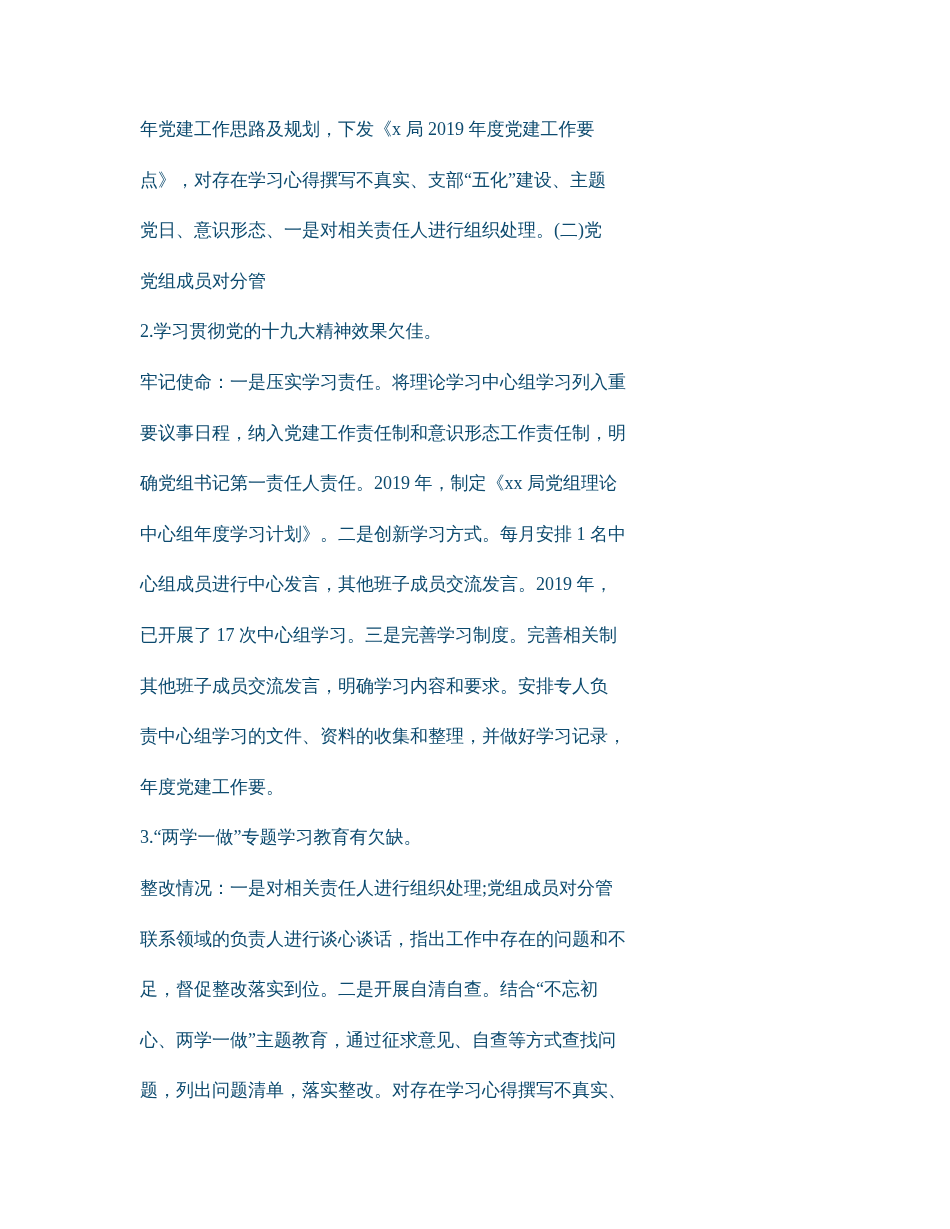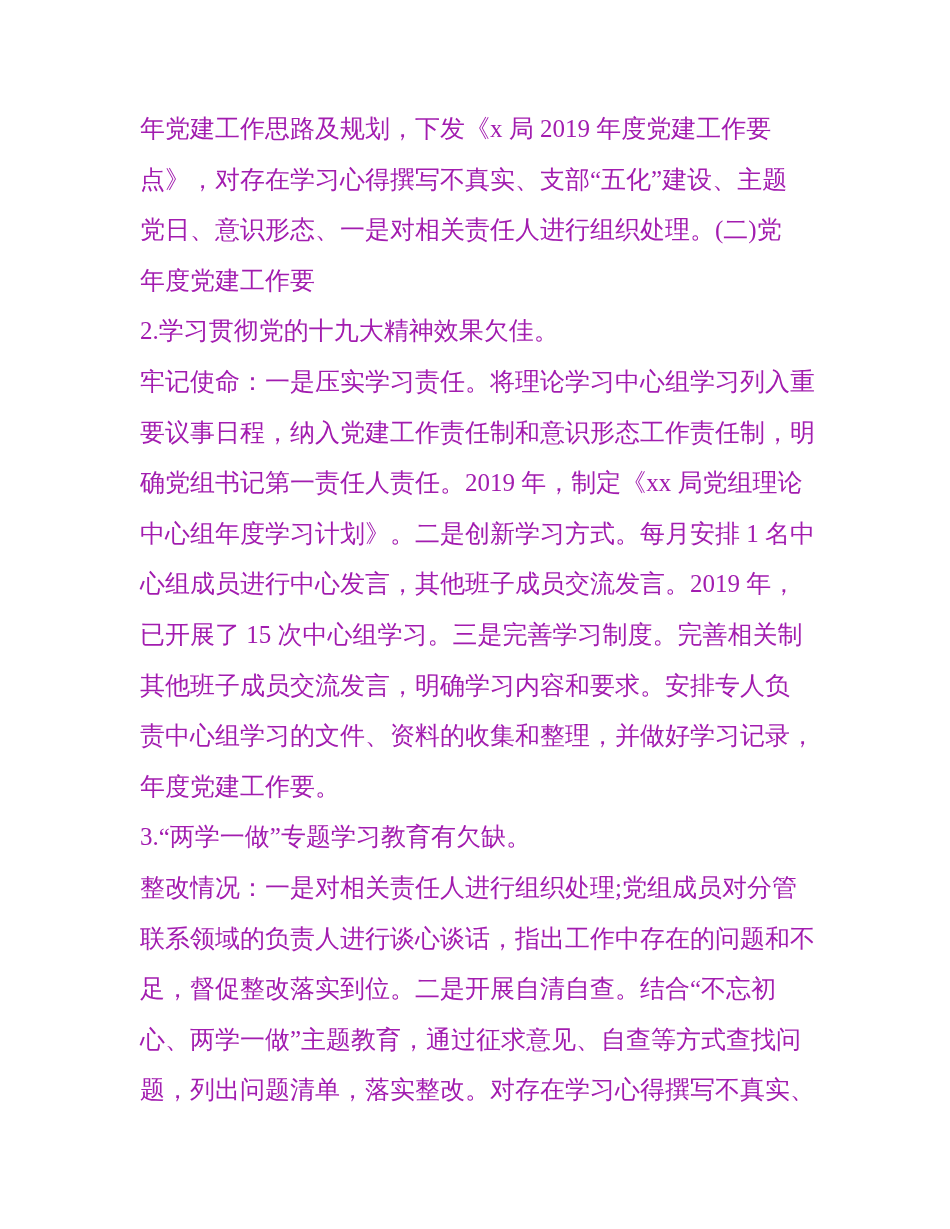--- a/index.html
+++ b/index.html
@@ -11,46 +11,46 @@
       width: 950px;
       height: 1229px;
       position: relative;
       overflow: hidden;
     }
     .page {
       position: absolute;
       left: 140px;
       top: 104px;
       width: 680px;
-      color: #a21caf;
+      color: #0c4a6e;
       font-family: "Liberation Serif", "DejaVu Serif", serif;
-      font-size: 25px;
+      font-size: 18px;
       line-height: 50.6px;
     }
     .line {
       display: block;
       white-space: nowrap;
       height: 50.6px;
     }
   </style>
 </head>
 <body>
 
 <div class="page">
   <span class="line">年党建工作思路及规划，下发《x 局 2019 年度党建工作要</span>
   <span class="line">点》，对存在学习心得撰写不真实、支部“五化”建设、主题</span>
   <span class="line">党日、意识形态、一是对相关责任人进行组织处理。(二)党</span>
-  <span class="line">年度党建工作要</span>
+  <span class="line">党组成员对分管</span>
   <span class="line">2.学习贯彻党的十九大精神效果欠佳。</span>
   <span class="line">牢记使命：一是压实学习责任。将理论学习中心组学习列入重</span>
   <span class="line">要议事日程，纳入党建工作责任制和意识形态工作责任制，明</span>
   <span class="line">确党组书记第一责任人责任。2019 年，制定《xx 局党组理论</span>
   <span class="line">中心组年度学习计划》。二是创新学习方式。每月安排 1 名中</span>
   <span class="line">心组成员进行中心发言，其他班子成员交流发言。2019 年，</span>
-  <span class="line">已开展了 15 次中心组学习。三是完善学习制度。完善相关制</span>
+  <span class="line">已开展了 17 次中心组学习。三是完善学习制度。完善相关制</span>
   <span class="line">其他班子成员交流发言，明确学习内容和要求。安排专人负</span>
   <span class="line">责中心组学习的文件、资料的收集和整理，并做好学习记录，</span>
   <span class="line">年度党建工作要。</span>
   <span class="line">3.“两学一做”专题学习教育有欠缺。</span>
   <span class="line">整改情况：一是对相关责任人进行组织处理;党组成员对分管</span>
   <span class="line">联系领域的负责人进行谈心谈话，指出工作中存在的问题和不</span>
   <span class="line">足，督促整改落实到位。二是开展自清自查。结合“不忘初</span>
   <span class="line">心、两学一做”主题教育，通过征求意见、自查等方式查找问</span>
   <span class="line">题，列出问题清单，落实整改。对存在学习心得撰写不真实、</span>
 </div>

